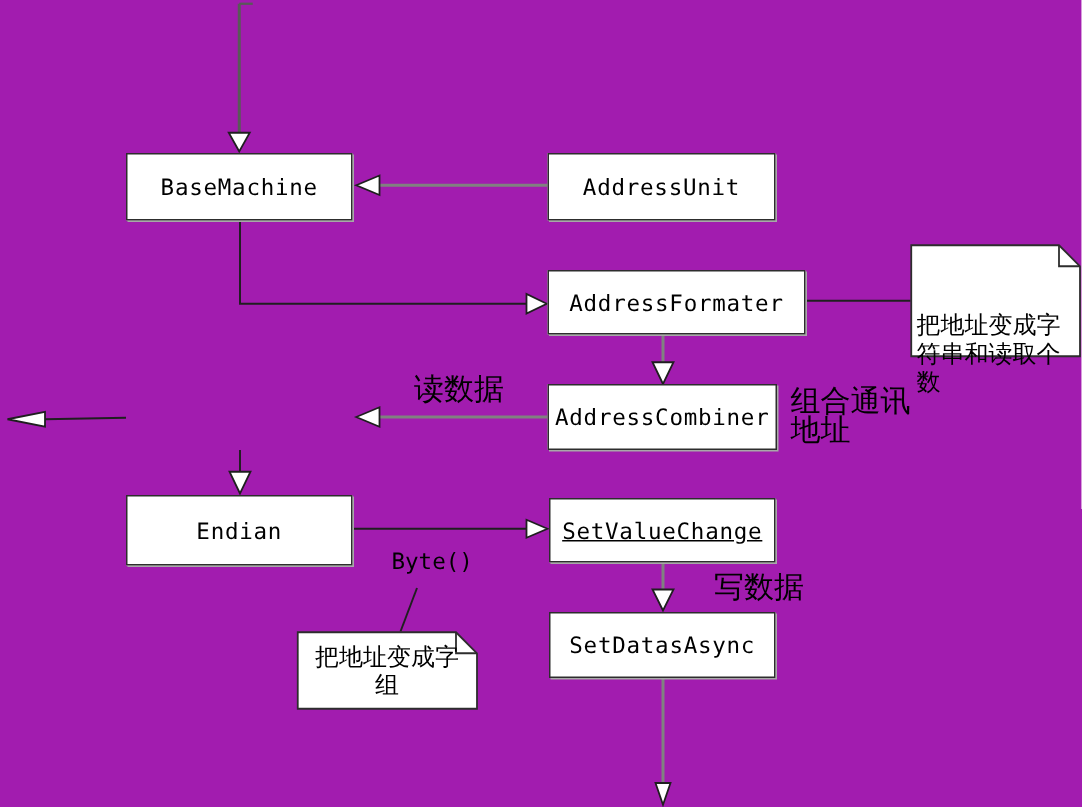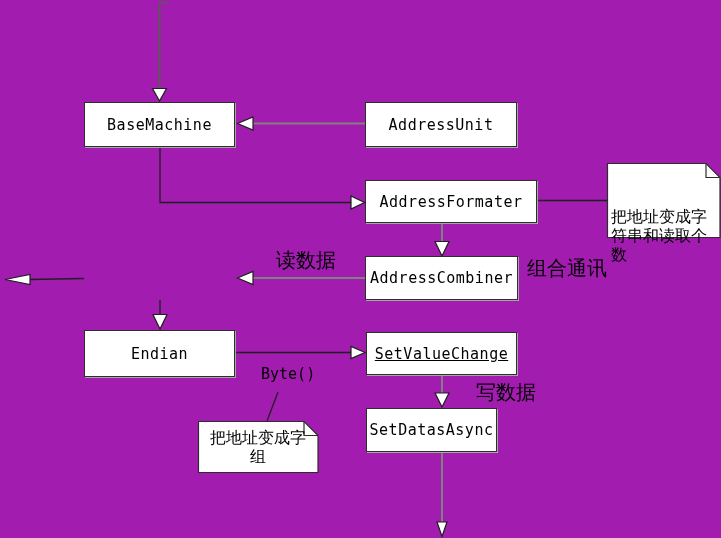--- a/index.html
+++ b/index.html
@@ -85,39 +85,40 @@
   </div>
   <div class="node" style="left:365px;top:256px;width:153px;height:44px;">
     <span>AddressCombiner</span>
   </div>
   <div class="node" style="left:84px;top:330px;width:151px;height:47px;">
     <span>Endian</span>
   </div>
   <div class="node" style="left:366px;top:332px;width:151px;height:43px;text-decoration:underline;">
     <span>SetValueChange</span>
   </div>
-  <div class="node" style="left:366px;top:408px;width:131px;height:44px;">
+  <div class="node" style="left:366px;top:408px;width:151px;height:44px;">
     <span>SetDatasAsync</span>
   </div>
 
   <div class="note-text" style="left:611px;top:167px;width:106px;margin-top:40px;">
     <span>把地址变成字</span>
     <span>符串和读取个</span>
     <span>数</span>
   </div>
   <div class="note-text" style="left:199px;top:428px;width:118px;text-align:center;">
     <span>把地址变成字</span>
     <span>组</span>
   </div>
 
   <div class="edge-label" style="left:276px;top:251px;">
     <span>读数据</span>
   </div>
   <div class="edge-label center" style="left:527px;top:259px;width:84px;">
     <span>组合通讯</span>
+    <span>地址</span>
   </div>
   <div class="edge-label mono" style="left:261px;top:365px;">
     <span>Byte()</span>
   </div>
   <div class="edge-label" style="left:476px;top:383px;">
     <span>写数据</span>
   </div>
 
 </div>
 

